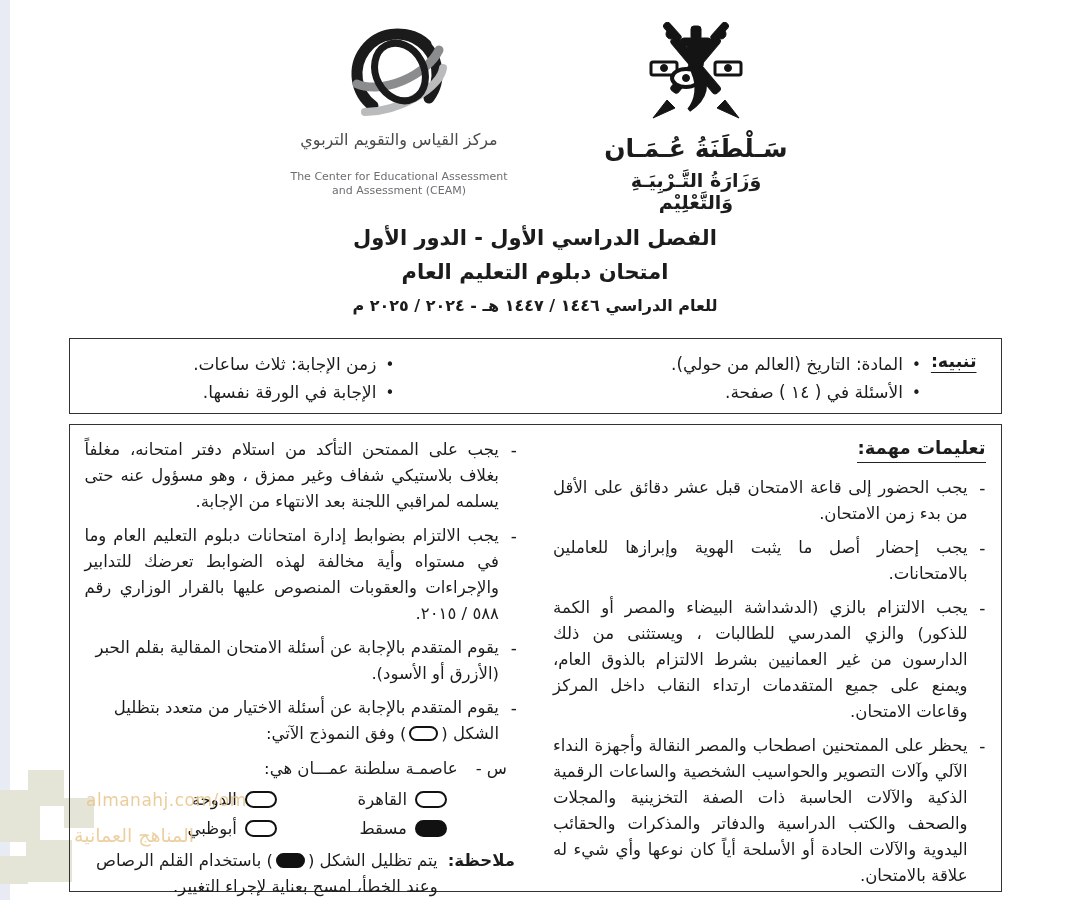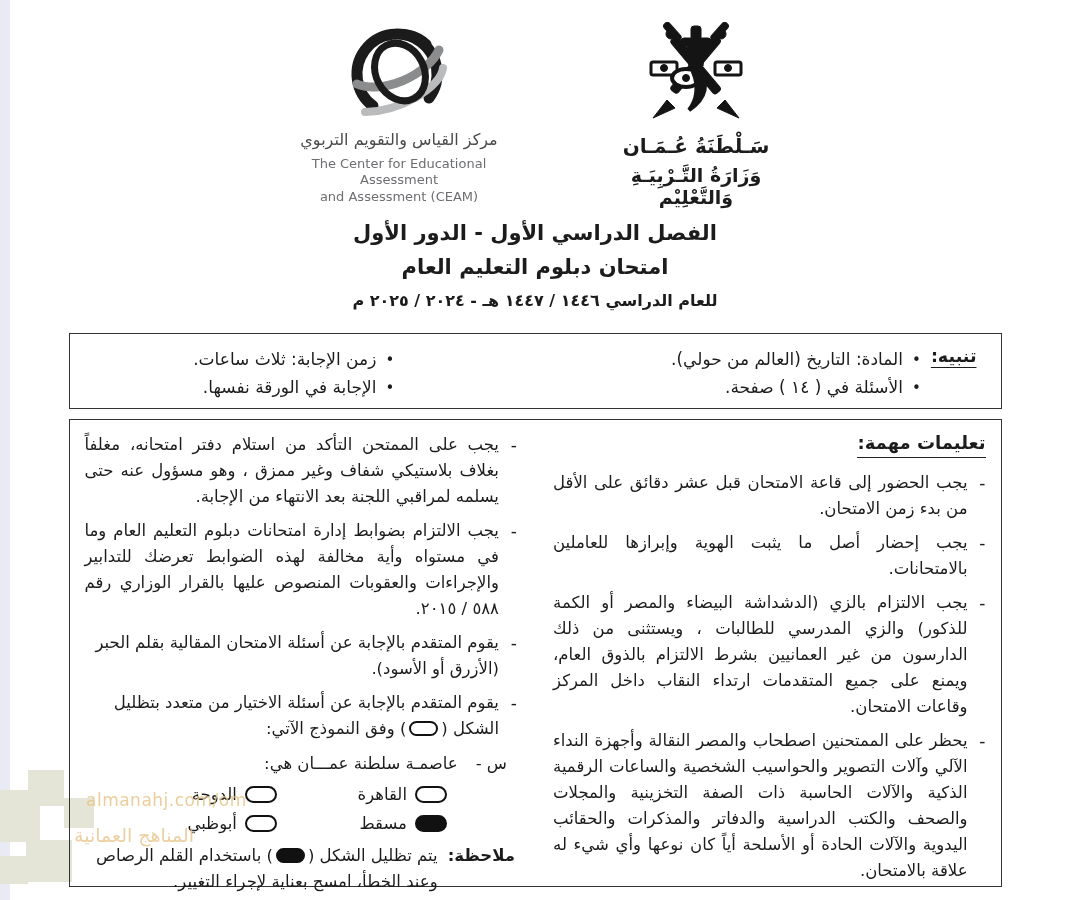--- a/index.html
+++ b/index.html
@@ -11,24 +11,24 @@
   
   .wm-block { position:absolute; background:#e4e5d6; z-index:1; }
   .wm-url { position:absolute; left:86px; top:790px; z-index:3; font-size:17px; color:rgba(231,196,138,.85); letter-spacing:.5px; }
   .wm-ar  { position:absolute; left:74px; top:824px; z-index:3; font-size:19px; font-weight:normal; color:rgba(231,196,138,.8); }
 
   
   .header { position:relative; z-index:2; display:flex; justify-content:center; align-items:flex-start; gap:72px; padding-top:22px; }
   .ceam { width:250px; text-align:center; }
   .ceam svg { display:block; margin:0 auto; }
   .ceam-ar { font-size:16px; color:#4a4b4d; margin-top:4px; }
-  .ceam-en { font-size:13px; color:#6d6e71; line-height:1.25; margin-top:7px; }
+  .ceam-en { font-size:11px; color:#6d6e71; line-height:1.25; margin-top:21px; }
   .emblem { width:200px; text-align:center; }
   .emblem svg { display:block; margin:0 auto; }
-  .cal1 { font-size:20px; font-weight:bold; margin-top:2px; }
+  .cal1 { font-size:25px; font-weight:bold; margin-top:2px; }
   .cal2 { font-size:19px; font-weight:bold; margin-top:6px; }
 
   
   .titles { position:relative; z-index:2; text-align:center; margin-top:8px; direction:rtl; }
   .titles .t { font-weight:bold; font-size:21px; line-height:34px; }
   .titles .t3 { font-size:16px; }
 
   
   .box { border:1.6px solid #333; width:933px; margin:0 auto; background:transparent; position:relative; z-index:2; }
   .notice { margin-top:15px; height:76px; direction:rtl; display:flex; padding:12px 24px 10px 18px; }

